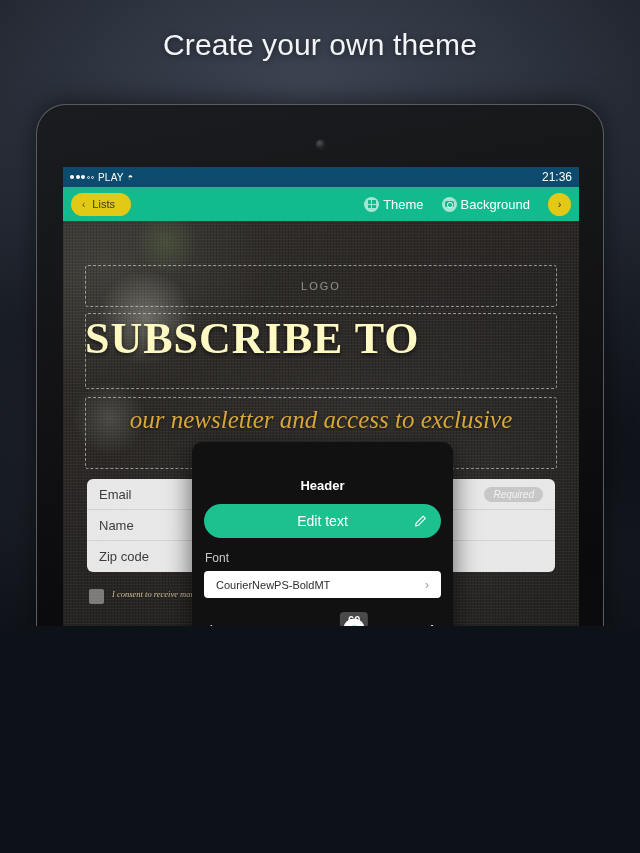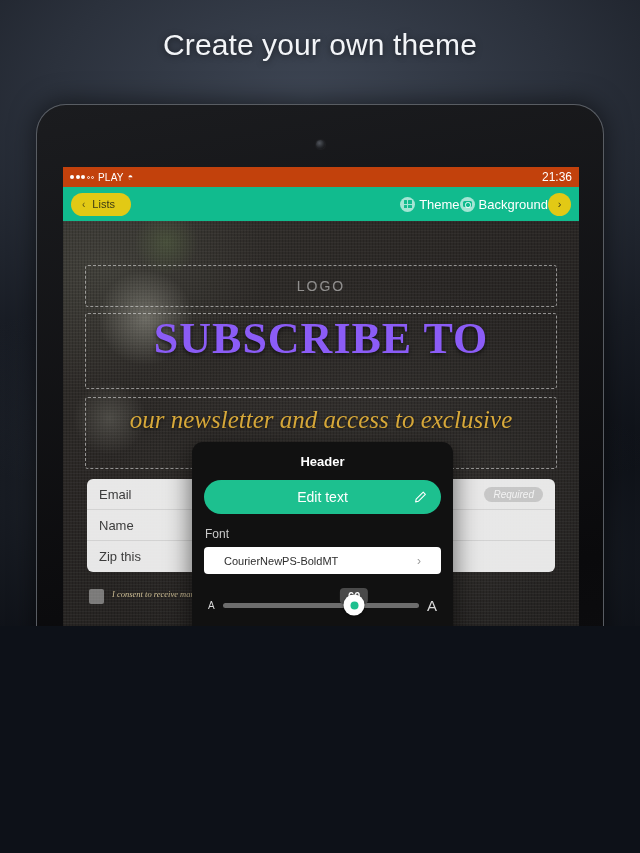--- a/index.html
+++ b/index.html
@@ -101,21 +101,21 @@
       radial-gradient(circle 52px at 9% 30%, rgba(225,228,210,.18), transparent 70%),
       radial-gradient(circle 46px at 20% 9%, rgba(110,140,80,.28), transparent 70%),
       radial-gradient(circle 40px at 12% 88%, rgba(100,125,70,.22), transparent 72%),
       radial-gradient(circle 30px at 28% 95%, rgba(90,70,55,.35), transparent 74%);
   }
 
   
   .statusbar {
     position: absolute; top: 0; left: 0; right: 0;
     height: 20px;
-    background: #c2410c;
+    background: #0c4a6e;
     display: flex; align-items: center;
     padding: 0 7px;
     font-size: 10px;
     color: #ffffff;
     z-index: 10;
   }
   .sb-left { display: flex; align-items: center; gap: 4px; flex: 1; }
   .sb-dots { display: flex; gap: 1.5px; align-items: center; }
   .sb-dots i { width: 4px; height: 4px; border-radius: 50%; background: #fff; display: block; }
   .sb-dots i.off { background: transparent; border: 1px solid rgba(255,255,255,.85); width: 3px; height: 3px; }
@@ -152,21 +152,21 @@
     border-radius: 14px;
     height: 23px;
     display: flex; align-items: center; gap: 7px;
     padding: 0 16px 0 11px;
     font-size: 11px;
     font-weight: 500;
     cursor: pointer;
   }
   .pill-btn .chev { font-size: 10px; opacity: .85; }
   .nav-spacer { flex: 1; }
-  .nav-actions { display: flex; align-items: center; gap: 0; }
+  .nav-actions { display: flex; align-items: center; gap: 18px; }
   .nav-action { display: flex; align-items: center; gap: 4px; color: #fff; font-size: 13px; cursor: pointer; }
   .round-ico {
     width: 15px; height: 15px; border-radius: 50%;
     background: rgba(255,255,255,.62);
     display: flex; align-items: center; justify-content: center;
   }
   .grid4 { width: 8px; height: 8px; display: grid; grid-template-columns: 1fr 1fr; grid-template-rows: 1fr 1fr; gap: 1px; }
   .grid4 b { background: #11bb8e; border-radius: .5px; display: block; }
   .cam-glyph { width: 9px; height: 6px; background: #11bb8e; border-radius: 1.5px; position: relative; }
   .cam-glyph::before { content: ""; position: absolute; left: 2.8px; top: 1.4px; width: 3.2px; height: 3.2px; border-radius: 50%; border: 1px solid rgba(255,255,255,.95); }
@@ -182,31 +182,31 @@
 
   .dash-box {
     position: absolute;
     border: 1px dashed rgba(235,235,235,.55);
     border-radius: 3px;
   }
   .logo-slot {
     left: 22px; top: 44px; right: 22px; height: 42px;
     display: flex; align-items: center; justify-content: center;
   }
-  .logo-txt { color: rgba(225,225,225,.55); font-size: 14px; letter-spacing: 2px; }
+  .logo-txt { color: rgba(225,225,225,.55); font-size: 11px; letter-spacing: 2px; }
 
   .headline-slot { left: 22px; top: 92px; right: 22px; height: 76px; }
   .headline {
     position: absolute; left: 22px; top: 96px; right: 22px;
-    text-align: center;
+    text-align: left;
     font-family: "Liberation Serif", serif;
     font-weight: 700;
     font-size: 44px;
     line-height: 1.02;
-    color: #8b5cf6;
+    color: #fef9c3;
     letter-spacing: 1px;
     text-shadow: 0 2px 4px rgba(0,0,0,.6);
     white-space: nowrap;
   }
 
   .sub-slot { left: 22px; top: 176px; right: 22px; height: 72px; }
   .subtext {
     position: absolute; left: 34px; top: 182px; right: 34px;
     text-align: center;
     font-family: "Liberation Serif", serif;
@@ -285,20 +285,21 @@
     z-index: 20;
     padding: 0 0 7px 0;
     box-shadow: 0 6px 26px rgba(0,0,0,.6);
   }
   .modal-title {
     text-align: center;
     color: #ffffff;
     font-size: 13px;
     font-weight: bold;
     padding: 12px 0 11px;
+    margin-top: 24px;
   }
   .edit-text-btn {
     margin: 0 12px;
     height: 34px;
     background: #1dc08f;
     border-radius: 17px;
     display: flex; align-items: center; justify-content: center;
     position: relative;
     color: #ffffff;
     font-size: 14px;
@@ -316,21 +317,21 @@
     font-size: 12px;
     padding: 13px 0 6px 13px;
   }
 
   .font-select {
     margin: 0 12px;
     height: 27px;
     background: #ffffff;
     border-radius: 4px;
     display: flex; align-items: center;
-    padding: 0 20px;
+    padding: 0 12px;
     font-size: 11px;
     color: #2e2e2e;
     cursor: pointer;
   }
   .font-select .chev-r { margin-left: auto; color: #9a9a9a; font-size: 12px; }
 
   
   .slider-wrap {
     position: relative;
     margin: 16px 16px 0;
@@ -499,21 +500,21 @@
 
         <div class="fields-card">
           <div class="field-row">
             <span>Email</span>
             <span class="req-badge">Required</span>
           </div>
           <div class="field-row">
             <span>Name</span>
           </div>
           <div class="field-row">
-            <span>Zip this</span>
+            <span>Zip code</span>
           </div>
         </div>
 
         <div class="consent-row">
           <span class="consent-box"></span>
           <span class="consent-txt">I consent to receive marketing emails from this company.</span>
         </div>
 
         <div class="dash-box submit-slot"></div>
         <div class="submit-inner">

